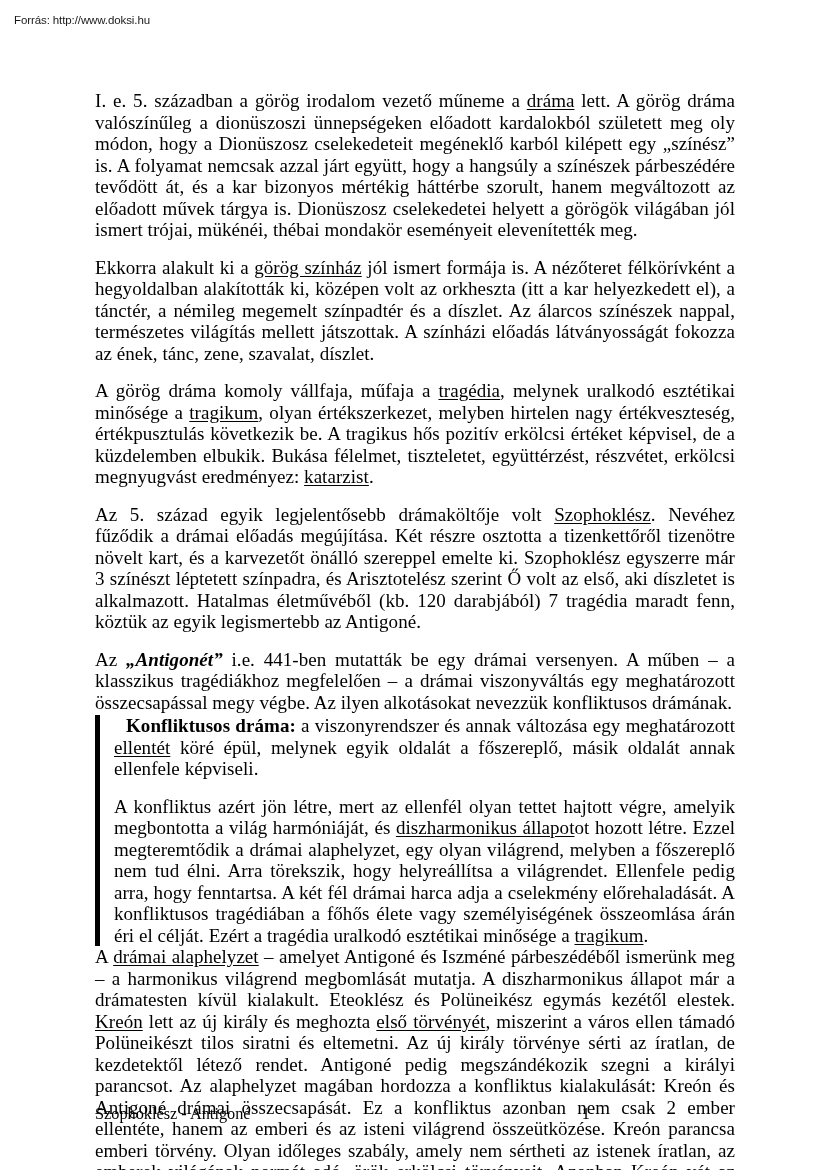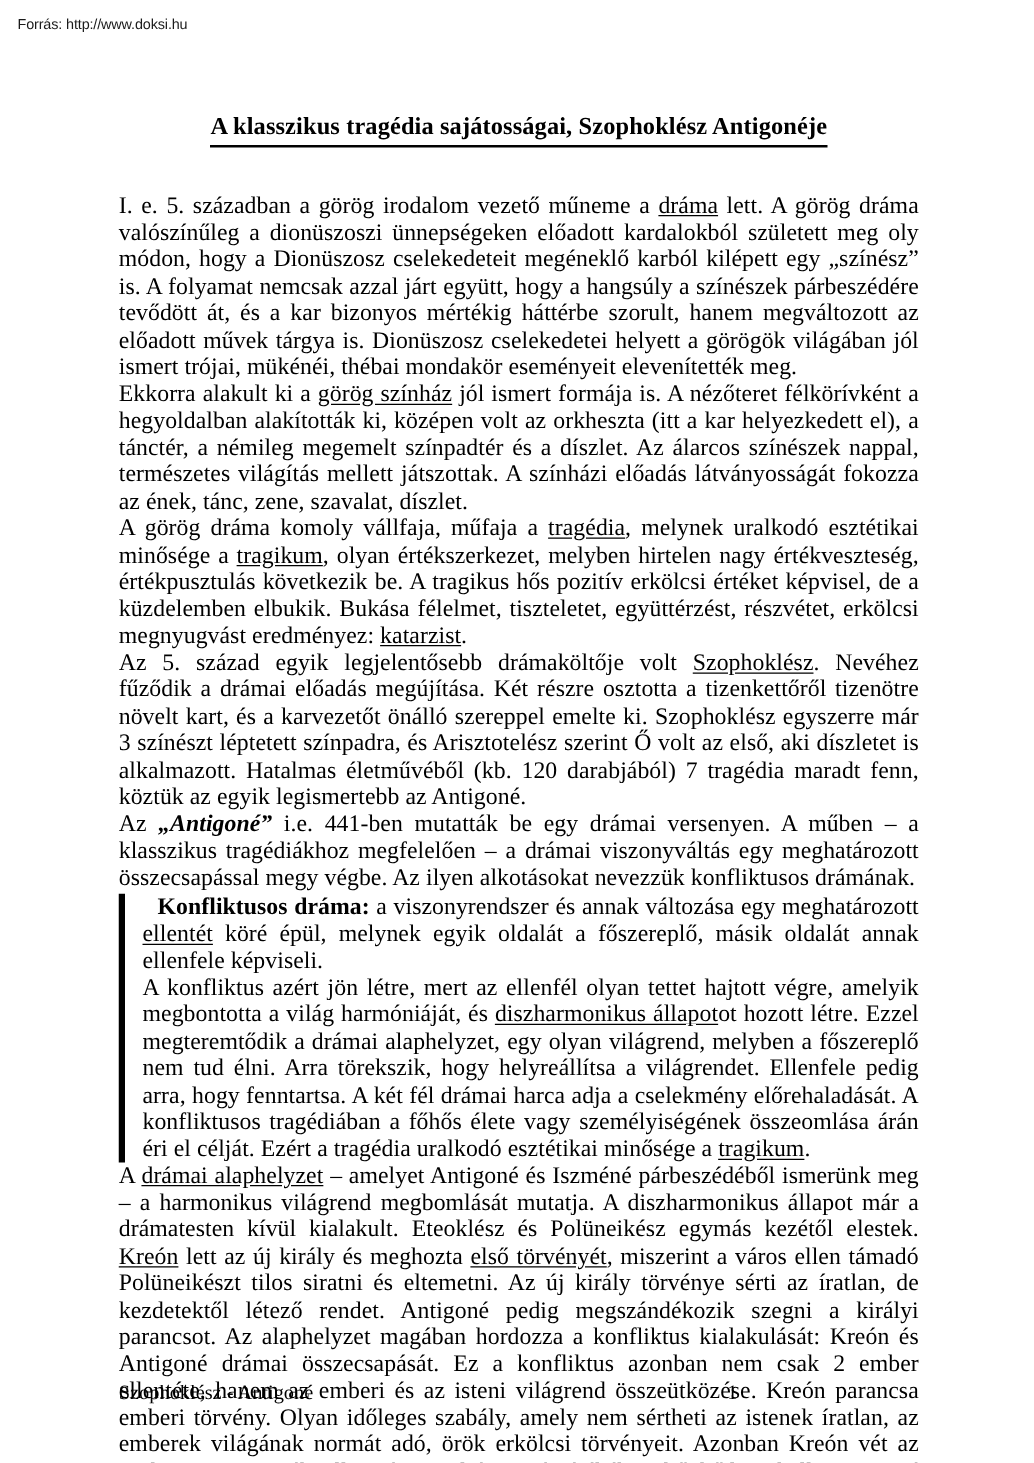--- a/index.html
+++ b/index.html
@@ -61,21 +61,21 @@
 
   p.para {
     margin: 0;
     text-align: justify;
     text-justify: inter-word;
     font-size: 19px;
     line-height: 21.5px;
     letter-spacing: 0.05px;
     hyphens: none;
   }
-  p.para + p.para { margin-top: 0; }
+  p.para + p.para { margin-top: 16px; }
 
   p.gap-before { margin-top: 14px; }
 
   u, .u {
     text-decoration: underline;
     text-underline-offset: 1.5px;
   }
   .b  { font-weight: bold; }
   .bi { font-weight: bold; font-style: italic; }
 
@@ -105,31 +105,30 @@
 </style>
 </head>
 <body>
 
 <div class="page">
 
   <div class="doc-header">Forrás: http://www.doksi.hu</div>
 
   <div class="content">
 
-    <h1 class="doc-title"><span class="t-inner">A klasszikus tragédia sajátosságai, Szophoklész Antigonéje</span></h1>
 
     <p class="para"><span>I. e. 5. században a görög irodalom vezető műneme a </span><span class="u">dráma</span><span> lett. A görög dráma valószínűleg a dionüszoszi ünnepségeken előadott kardalokból született meg oly módon, hogy a Dionüszosz cselekedeteit megéneklő karból kilépett egy „színész” is. A folyamat nemcsak azzal járt együtt, hogy a hangsúly a színészek párbeszédére tevődött át, és a kar bizonyos mértékig háttérbe szorult, hanem megváltozott az előadott művek tárgya is. Dionüszosz cselekedetei helyett a görögök világában jól ismert trójai, mükénéi, thébai mondakör eseményeit elevenítették meg.</span></p>
 
     <p class="para"><span>Ekkorra alakult ki a </span><span class="u">görög színház</span><span> jól ismert formája is. A nézőteret félkörívként a hegyoldalban alakították ki, középen volt az orkheszta (itt a kar helyezkedett el), a tánctér, a némileg megemelt színpadtér és a díszlet. Az álarcos színészek nappal, természetes világítás mellett játszottak. A színházi előadás látványosságát fokozza az ének, tánc, zene, szavalat, díszlet.</span></p>
 
     <p class="para"><span>A görög dráma komoly vállfaja, műfaja a </span><span class="u">tragédia</span><span>, melynek uralkodó esztétikai minősége a </span><span class="u">tragikum</span><span>, olyan értékszerkezet, melyben hirtelen nagy értékveszteség, értékpusztulás következik be. A tragikus hős pozitív erkölcsi értéket képvisel, de a küzdelemben elbukik. Bukása félelmet, tiszteletet, együttérzést, részvétet, erkölcsi megnyugvást eredményez: </span><span class="u">katarzist</span><span>.</span></p>
 
     <p class="para"><span>Az 5. század egyik legjelentősebb drámaköltője volt </span><span class="u">Szophoklész</span><span>. Nevéhez fűződik a drámai előadás megújítása. Két részre osztotta a tizenkettőről tizenötre növelt kart, és a karvezetőt önálló szereppel emelte ki. Szophoklész egyszerre már 3 színészt léptetett színpadra, és Arisztotelész szerint Ő volt az első, aki díszletet is alkalmazott. Hatalmas életművéből (kb. 120 darabjából) 7 tragédia maradt fenn, köztük az egyik legismertebb az Antigoné.</span></p>
 
-    <p class="para gap-before"><span>Az </span><span class="bi">„Antigoné”</span><span> i.e. 441-ben mutatták be egy drámai versenyen. A műben – a klasszikus tragédiákhoz megfelelően – a drámai viszonyváltás egy meghatározott összecsapással megy végbe. Az ilyen alkotásokat nevezzük konfliktusos drámának.</span></p>
+    <p class="para gap-before"><span>Az </span><span class="bi">„Antigonét”</span><span> i.e. 441-ben mutatták be egy drámai versenyen. A műben – a klasszikus tragédiákhoz megfelelően – a drámai viszonyváltás egy meghatározott összecsapással megy végbe. Az ilyen alkotásokat nevezzük konfliktusos drámának.</span></p>
 
     <div class="quote-block">
       <p class="para first-line-indent"><span class="b">Konfliktusos dráma:</span><span> a viszonyrendszer és annak változása egy meghatározott </span><span class="u">ellentét</span><span> köré épül, melynek egyik oldalát a főszereplő, másik oldalát annak ellenfele képviseli.</span></p>
       <p class="para"><span>A konfliktus azért jön létre, mert az ellenfél olyan tettet hajtott végre, amelyik megbontotta a világ harmóniáját, és </span><span class="u">diszharmonikus állapot</span><span>ot hozott létre. Ezzel megteremtődik a drámai alaphelyzet, egy olyan világrend, melyben a főszereplő nem tud élni. Arra törekszik, hogy helyreállítsa a világrendet. Ellenfele pedig arra, hogy fenntartsa. A két fél drámai harca adja a cselekmény előrehaladását. A konfliktusos tragédiában a főhős élete vagy személyiségének összeomlása árán éri el célját. Ezért a tragédia uralkodó esztétikai minősége a </span><span class="u">tragikum</span><span>.</span></p>
     </div>
 
     <p class="para"><span>A </span><span class="u">drámai alaphelyzet</span><span> – amelyet Antigoné és Iszméné párbeszédéből ismerünk meg – a harmonikus világrend megbomlását mutatja. A diszharmonikus állapot már a drámatesten kívül kialakult. Eteoklész és Polüneikész egymás kezétől elestek. </span><span class="u">Kreón</span><span> lett az új király és meghozta </span><span class="u">első törvényét</span><span>, miszerint a város ellen támadó Polüneikészt tilos siratni és eltemetni. Az új király törvénye sérti az íratlan, de kezdetektől létező rendet. Antigoné pedig megszándékozik szegni a királyi parancsot. Az alaphelyzet magában hordozza a konfliktus kialakulását: Kreón és Antigoné drámai összecsapását. Ez a konfliktus azonban nem csak 2 ember ellentéte, hanem az emberi és az isteni világrend összeütközése. Kreón parancsa emberi törvény. Olyan időleges szabály, amely nem sértheti az istenek íratlan, az emberek világának normát adó, örök erkölcsi törvényeit. Azonban Kreón vét az örök isteni normák ellen, így a dráma végjátékában bűnhődnie kell. Antigoné azonban az emberi törvény fölé</span></p>
 
   </div>
 

